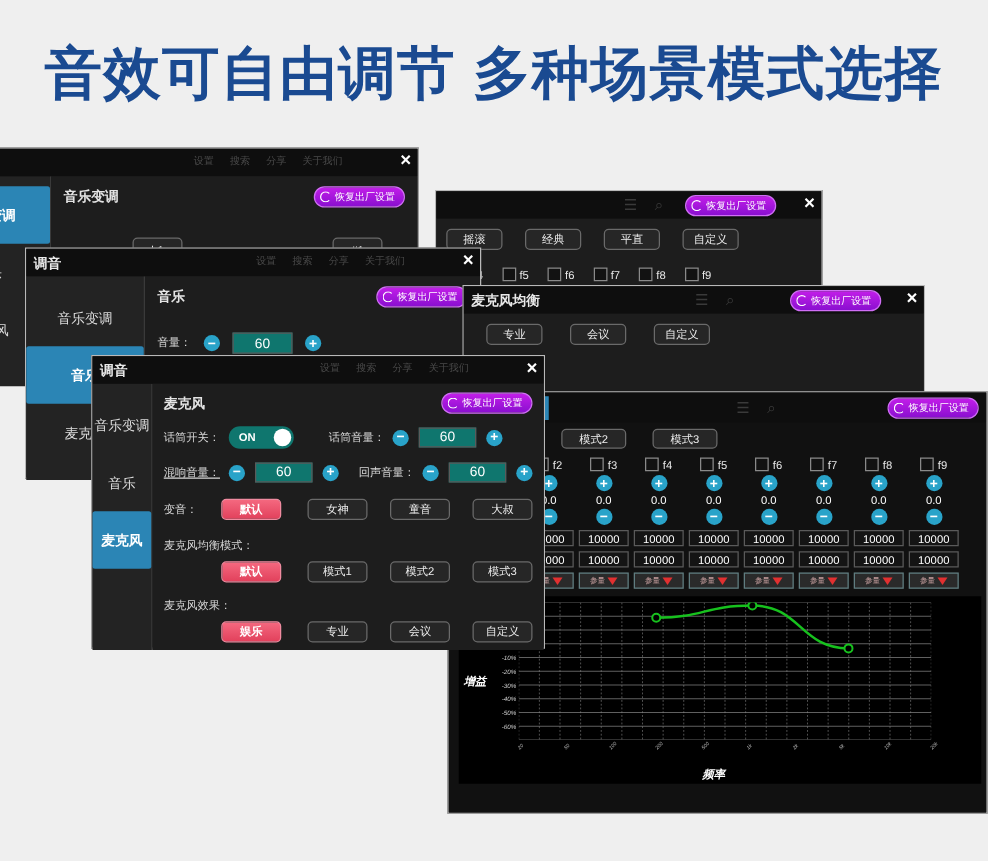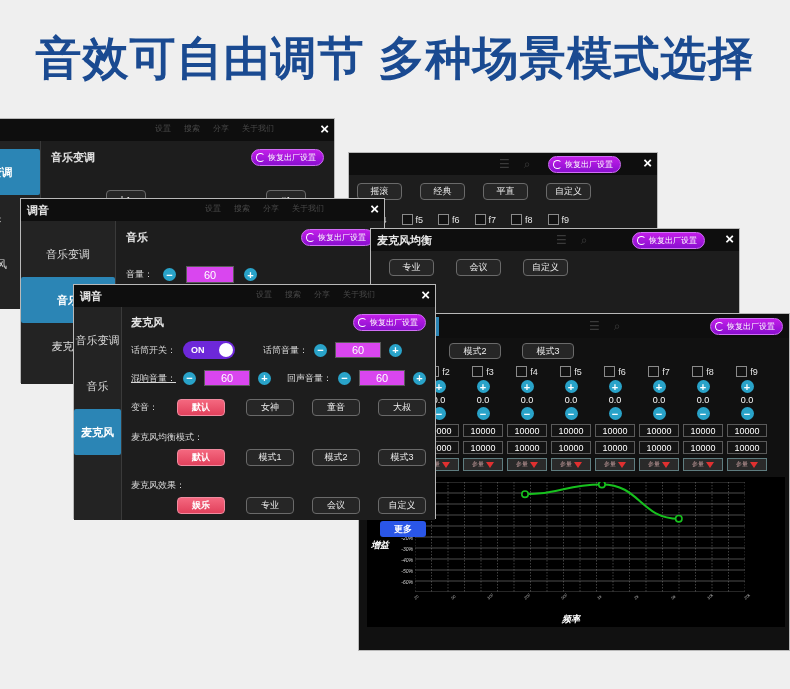--- a/index.html
+++ b/index.html
@@ -48,30 +48,30 @@
     color:#dcdcdc;font-size:11px;display:flex;align-items:center;justify-content:center;
     height:46px;cursor:pointer;
   }
   .side-item.sel{background:#2b85b5;color:#fff;font-weight:bold;border-radius:2px;}
 
   .content{background:#1d1d1d;box-sizing:border-box;position:relative;}
   .sec-title{color:#e4e4e4;font-size:11px;font-weight:bold;}
 
   .lbl{color:#d8d8d8;font-size:9px;white-space:nowrap;}
   .numbox{
-    background:#d946ef;border:1px solid #5a5a5a;color:#fff;font-size:11px;
+    background:#0f766e;border:1px solid #5a5a5a;color:#fff;font-size:11px;
     text-align:center;box-sizing:border-box;display:flex;align-items:center;justify-content:center;
   }
   .circbtn{
     width:13px;height:13px;border-radius:50%;background:#29a3c9;color:#fff;
     font-size:11px;line-height:12px;text-align:center;font-weight:bold;cursor:pointer;
     display:flex;align-items:center;justify-content:center;
   }
   .toggle{
-    width:52px;height:18px;border-radius:10px;background:#6d28d9;position:relative;cursor:pointer;
+    width:52px;height:18px;border-radius:10px;background:#0f766e;position:relative;cursor:pointer;
     display:flex;align-items:center;
   }
   .toggle .tx{color:#fff;font-size:9px;font-weight:bold;margin-left:8px;}
   .toggle .knob{
     position:absolute;right:2px;top:2px;width:14px;height:14px;border-radius:50%;background:#fff;
   }
   .pbtn{
     border:1px solid #6a6a6a;border-radius:4px;color:#ededed;font-size:9px;
     display:flex;align-items:center;justify-content:center;background:#262626;cursor:pointer;
     box-sizing:border-box;
@@ -404,25 +404,20 @@
               </div>
             <div class="pbtn" style="width:48px;height:17px;margin-left:18px;">
               <span>会议</span>
               </div>
             <div class="pbtn" style="width:48px;height:17px;margin-left:18px;">
               <span>自定义</span>
               </div>
           </div>
         </div>
 
-        <div style="display:flex;justify-content:flex-end;margin-top:7px;">
-          <div class="morebtn" style="width:46px;height:16px;">
-            <span>更多</span>
-          </div>
-        </div>
       </div>
     </div>
   </div>
 
   <div class="win" style="left:358px;top:195px;width:432px;height:338px;z-index:5;background:#111;">
     <div class="win-title" style="height:24px;">
       <span class="tabchip">麦克风均衡</span>
       <div class="faint-icons" style="left:230px;top:5px;">
         <span>☰</span>
         <span>⌕</span>

